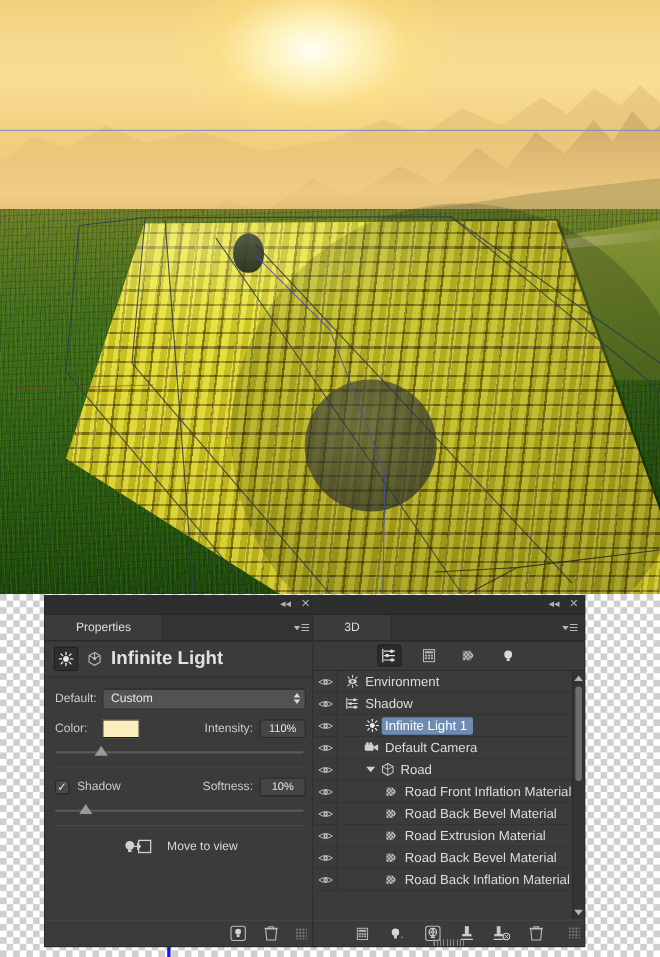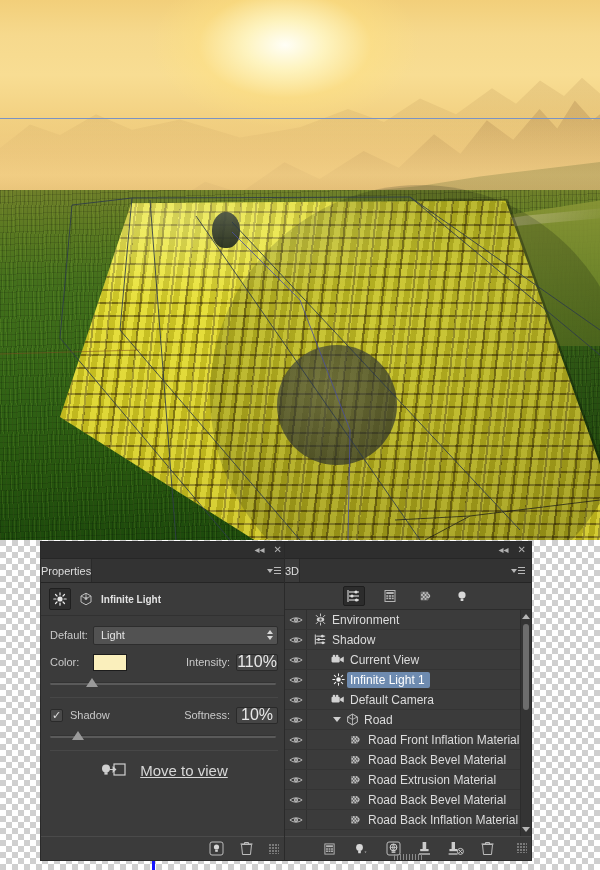--- a/index.html
+++ b/index.html
@@ -160,21 +160,21 @@
   }
   .tb-btn { color: #b0b0b0; font-size: 10px; line-height: 1; cursor: pointer; }
 
   .tabrow {
     height: 24px; background: #333333;
     display: flex; align-items: stretch;
     border-bottom: 1px solid #252525;
     position: relative;
   }
   .tab {
-    padding: 0 0; display: flex; align-items: center;
+    padding: 0 28px; display: flex; align-items: center;
     background: #3b3b3b; color: #c8c8c8; font-size: 11px;
     border-right: 1px solid #2a2a2a;
   }
   .tab.active { background: #3b3b3b; color: #dedede; }
   .tabrow-fill { flex: 1; background: #333333; }
   .menu-btn {
     position: absolute; right: 6px; top: 6px;
     width: 14px; height: 11px; cursor: pointer;
     display: flex; align-items: center; gap: 1px;
   }
@@ -191,21 +191,21 @@
   #properties-panel { left: 40px; top: 541px; width: 248px; height: 320px; }
   .prop-head {
     height: 33px; display: flex; align-items: center; gap: 8px;
     padding: 0 8px; border-bottom: 1px solid #313131; background: #3b3b3b;
   }
   .icon-box {
     width: 22px; height: 22px; background: #2e2e2e;
     border: 1px solid #1f1f1f; border-radius: 2px;
     display: flex; align-items: center; justify-content: center;
   }
-  .prop-title { font-size: 10px; font-weight: bold; color: #e2e2e2; }
+  .prop-title { font-size: 17px; font-weight: bold; color: #e2e2e2; }
 
   .prop-body { padding: 7px 9px 0 9px; }
   .row { display: flex; align-items: center; height: 24px; margin-bottom: 3px; }
   .row-label { width: 43px; font-size: 11px; color: #c9c9c9; }
   .select {
     flex: 1; height: 19px; background: #525252;
     border: 1px solid #2d2d2d; border-radius: 2px;
     display: flex; align-items: center; justify-content: space-between;
     padding: 0 4px 0 7px; color: #e6e6e6; font-size: 11px; cursor: pointer;
   }
@@ -215,21 +215,21 @@
   .spin .dn { border-top: 4px solid #d8d8d8; }
 
   .color-swatch {
     width: 34px; height: 17px; border: 1px solid #1c1c1c; cursor: pointer;
   }
   .right-lab { margin-left: auto; font-size: 11px; color: #c9c9c9; padding-right: 6px; }
   .numfield {
     width: 42px; height: 17px; background: #454545;
     border: 1px solid #2a2a2a; border-radius: 2px;
     display: flex; align-items: center; justify-content: center;
-    font-size: 16px; color: #e8e8e8; cursor: text;
+    font-size: 10px; color: #e8e8e8; cursor: text;
   }
   .slider { position: relative; height: 14px; margin: 1px 0 6px 0; }
   .slider-track {
     position: absolute; left: 0; right: 2px; top: 5px; height: 3px;
     background: #5a5a5a; border-top: 1px solid #333; border-radius: 2px;
   }
   .slider-thumb {
     position: absolute; top: 1px; width: 0; height: 0;
     border-left: 6px solid transparent; border-right: 6px solid transparent;
     border-bottom: 9px solid #9a9a9a; cursor: pointer;
@@ -411,21 +411,21 @@
           <circle cx="7" cy="6.6" r="1.4" fill="#bdbdbd"></circle>
         </svg>
       </div>
       <div class="prop-title">Infinite Light</div>
     </div>
 
     <div class="prop-body">
       <div class="row">
         <span class="row-label">Default:</span>
         <div class="select">
-          <span>Light</span>
+          <span>Custom</span>
           <span class="spin">
               <i class="up"></i>
               <i class="dn"></i>
             </span>
         </div>
       </div>
 
 
       <div class="row">
         <span class="row-label">Color:</span>
@@ -457,21 +457,21 @@
 
       <div class="mv-row">
         <span>
           <svg width="26" height="16" viewBox="0 0 26 16">
             <circle cx="6" cy="6.5" r="4" fill="#d0d0d0"></circle>
             <rect x="4.4" y="10.2" width="3.2" height="2.4" fill="#d0d0d0"></rect>
             <rect x="14" y="2" width="11" height="11" fill="none" stroke="#d0d0d0" stroke-width="1.2"></rect>
             <path d="M9.5 7.5 L15 7.5 M13.2 5.3 L15.6 7.5 L13.2 9.7 Z" fill="#d0d0d0" stroke="#d0d0d0" stroke-width="1.2"></path>
           </svg>
         </span>
-        <span style="font-size:15px;color:#d8d8d8;text-decoration:underline;">Move to view</span>
+        <span style="font-size:11px;color:#d8d8d8;">Move to view</span>
       </div>
     </div>
 
     <div class="panel-footer">
       <span class="f-ic">
         <svg width="15" height="15" viewBox="0 0 15 15">
           <rect x="1" y="1" width="13" height="13" rx="2" fill="none" stroke="#bdbdbd" stroke-width="1"></rect>
           <circle cx="7.5" cy="6" r="2.6" fill="#d6d6d6"></circle>
           <rect x="6.2" y="8.8" width="2.6" height="2" fill="#d6d6d6"></rect>
         </svg>
@@ -598,39 +598,20 @@
                 <line x1="2.4" y1="7" x2="12" y2="7"></line>
                 <line x1="2.4" y1="10.6" x2="12" y2="10.6"></line>
               </g>
               <circle cx="9" cy="3.4" r="1.5" fill="#d6d6d6"></circle>
               <circle cx="5" cy="7" r="1.5" fill="#d6d6d6"></circle>
               <circle cx="9.6" cy="10.6" r="1.5" fill="#d6d6d6"></circle>
             </svg>
           </span>
           <span class="tr-name">Shadow</span>
         </div>
-        <div class="tree-row">
-          <div class="eye-cell">
-            <svg width="14" height="10" viewBox="0 0 16 11">
-              <path d="M1 5.5 Q8 0.4 15 5.5 Q8 10.6 1 5.5 Z" fill="none" stroke="#c2c2c2" stroke-width="1"></path>
-              <circle cx="8" cy="5.5" r="2.3" fill="#c2c2c2"></circle>
-              <circle cx="8" cy="5.5" r="0.9" fill="#3b3b3b"></circle>
-            </svg>
-          </div>
-          <span class="tr-indent" style="width: 22px;"></span>
-          <span class="tr-ico">
-            <svg width="14" height="11" viewBox="0 0 16 11">
-              <rect x="0.6" y="2.4" width="9.4" height="6.4" rx="1.2" fill="#d2d2d2"></rect>
-              <path d="M10.4 4.6 L14.6 2.2 L14.6 9 L10.4 6.6 Z" fill="#d2d2d2"></path>
-              <circle cx="3.4" cy="1.6" r="1.5" fill="#d2d2d2"></circle>
-              <circle cx="7" cy="1.6" r="1.5" fill="#d2d2d2"></circle>
-            </svg>
-          </span>
-          <span class="tr-name">Current View</span>
-        </div>
         <div class="tree-row sel">
           <div class="eye-cell">
             <svg width="14" height="10" viewBox="0 0 16 11">
               <path d="M1 5.5 Q8 0.4 15 5.5 Q8 10.6 1 5.5 Z" fill="none" stroke="#c2c2c2" stroke-width="1"></path>
               <circle cx="8" cy="5.5" r="2.3" fill="#c2c2c2"></circle>
               <circle cx="8" cy="5.5" r="0.9" fill="#3b3b3b"></circle>
             </svg>
           </div>
           <span class="tr-indent" style="width: 22px;"></span>
           <span class="tr-ico">

